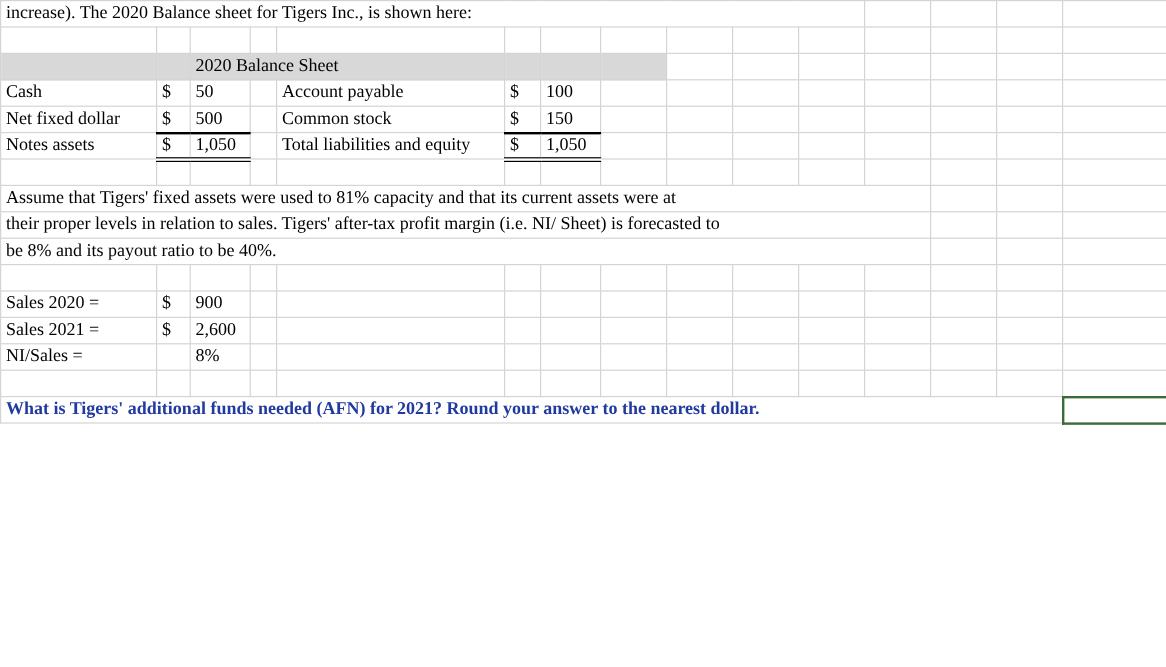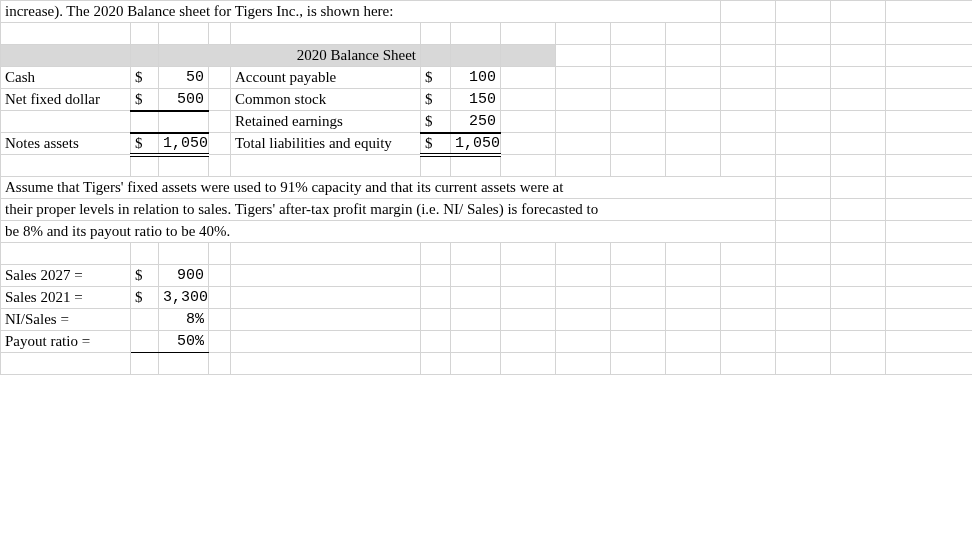--- a/index.html
+++ b/index.html
@@ -36,24 +36,24 @@
   col.c7 { width: 50px; }
   col.c8 { width: 55px; }
   col.c9 { width: 55px; }
   col.c10 { width: 55px; }
   col.c11 { width: 55px; }
   col.c12 { width: 55px; }
   col.c13 { width: 55px; }
   col.c14 { width: 55px; }
   col.c15 { width: 87px; }
 
-  .num { text-align: right; font-family: Liberation Mono, monospace; }
+  .num { text-align: left; }
   .dollar { text-align: left; }
   .header-row td { background: #d8d8d8; }
-  .heading-center { text-align: right; font-weight: normal; }
+  .heading-center { text-align: left; font-weight: normal; }
   .totalbox { border-top: 2px solid #000 !important; border-bottom: 4px double #000 !important; }
   .thin-under { border-bottom: 2px solid #000 !important; }
   .question {
     color: #203aa0;
     font-weight: bold;
   }
   .answer-cell {
     border: 2px solid #3a6c37 !important;
     background: #fff;
   }
@@ -156,37 +156,20 @@
     <td></td>
         <td></td>
         <td></td>
         <td></td>
         <td></td>
         <td></td>
         <td></td>
         <td></td>
   </tr>
 
-  <tr>
-    <td></td>
-        <td></td>
-        <td></td>
-        <td></td>
-    <td>Retained earnings</td>
-    <td class="dollar thin-under">$</td>
-    <td class="num thin-under">250</td>
-    <td></td>
-        <td></td>
-        <td></td>
-        <td></td>
-        <td></td>
-        <td></td>
-        <td></td>
-        <td></td>
-  </tr>
 
   <tr>
     <td> Notes assets</td>
     <td class="dollar totalbox">$</td>
     <td class="num totalbox">1,050</td>
     <td></td>
     <td> Total liabilities and equity</td>
     <td class="dollar totalbox">$</td>
     <td class="num totalbox">1,050</td>
     <td></td>
@@ -211,27 +194,27 @@
         <td></td>
         <td></td>
         <td></td>
         <td></td>
         <td></td>
         <td></td>
         <td></td>
       </tr>
 
   <tr>
-        <td colspan="12">Assume that Tigers' fixed assets were used to 91% capacity and that its current assets were at</td>
-        <td></td>
-        <td></td>
-        <td></td>
-      </tr>
-  <tr>
-        <td colspan="12">their proper levels in relation to sales. Tigers' after-tax profit margin (i.e. NI/ Sales) is forecasted to</td>
+        <td colspan="12">Assume that Tigers' fixed assets were used to 81% capacity and that its current assets were at</td>
+        <td></td>
+        <td></td>
+        <td></td>
+      </tr>
+  <tr>
+        <td colspan="12">their proper levels in relation to sales. Tigers' after-tax profit margin (i.e. NI/ Sheet) is forecasted to</td>
         <td></td>
         <td></td>
         <td></td>
       </tr>
   <tr>
         <td colspan="12">be 8% and its payout ratio to be 40%.</td>
         <td></td>
         <td></td>
         <td></td>
       </tr>
@@ -248,40 +231,40 @@
         <td></td>
         <td></td>
         <td></td>
         <td></td>
         <td></td>
         <td></td>
         <td></td>
       </tr>
 
   <tr>
-    <td>Sales 2027 =</td>
+    <td>Sales 2020 =</td>
     <td class="dollar">$</td>
     <td class="num">900</td>
     <td></td>
         <td></td>
         <td></td>
         <td></td>
         <td></td>
         <td></td>
         <td></td>
         <td></td>
         <td></td>
         <td></td>
         <td></td>
         <td></td>
   </tr>
   <tr>
     <td>Sales 2021 =</td>
     <td class="dollar">$</td>
-    <td class="num">3,300</td>
+    <td class="num">2,600</td>
     <td></td>
         <td></td>
         <td></td>
         <td></td>
         <td></td>
         <td></td>
         <td></td>
         <td></td>
         <td></td>
         <td></td>
@@ -298,51 +281,38 @@
         <td></td>
         <td></td>
         <td></td>
         <td></td>
         <td></td>
         <td></td>
         <td></td>
         <td></td>
         <td></td>
   </tr>
-  <tr>
-    <td>Payout ratio =</td>
-    <td class="section-under"></td>
-    <td class="num section-under">50%</td>
-    <td></td>
-        <td></td>
-        <td></td>
-        <td></td>
-        <td></td>
-        <td></td>
-        <td></td>
-        <td></td>
-        <td></td>
-        <td></td>
-        <td></td>
-        <td></td>
-  </tr>
-
-  <tr>
-        <td></td>
-        <td></td>
-        <td></td>
-        <td></td>
-        <td></td>
-        <td></td>
-        <td></td>
-        <td></td>
-        <td></td>
-        <td></td>
-        <td></td>
-        <td></td>
-        <td></td>
-        <td></td>
-        <td></td>
-      </tr>
-
+
+  <tr>
+        <td></td>
+        <td></td>
+        <td></td>
+        <td></td>
+        <td></td>
+        <td></td>
+        <td></td>
+        <td></td>
+        <td></td>
+        <td></td>
+        <td></td>
+        <td></td>
+        <td></td>
+        <td></td>
+        <td></td>
+      </tr>
+
+  <tr>
+    <td colspan="14" class="question">What is Tigers' additional funds needed (AFN) for 2021? Round your answer to the nearest dollar.</td>
+    <td class="answer-cell"></td>
+  </tr>
 
 </tbody>
   </table>
 
 </body></html>

